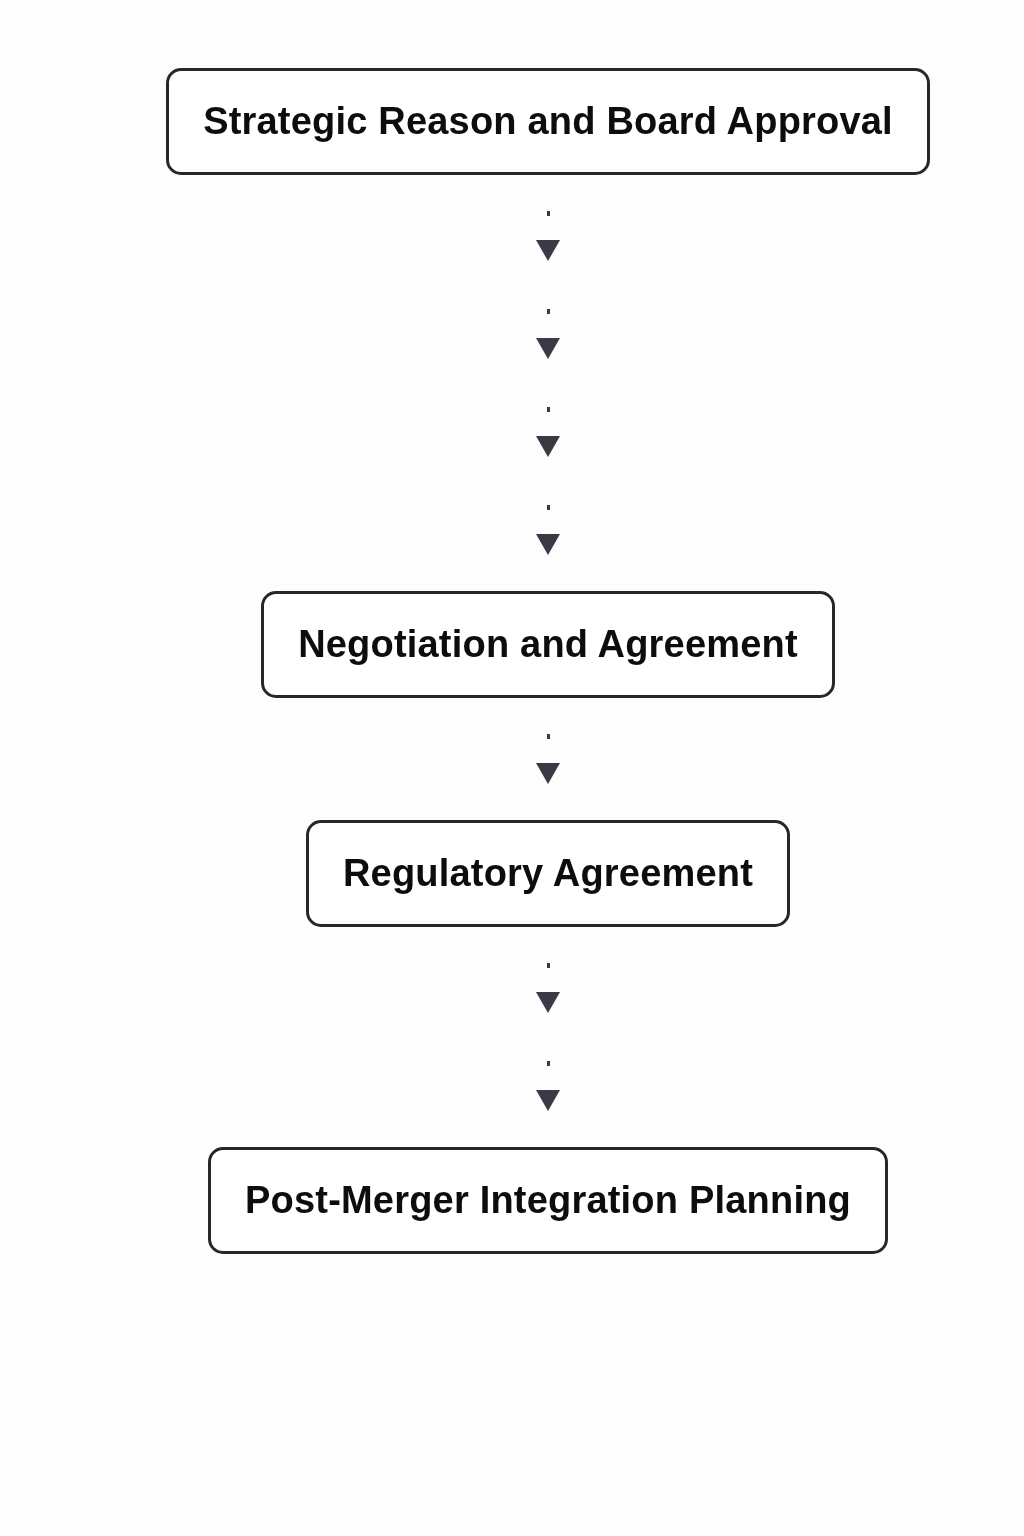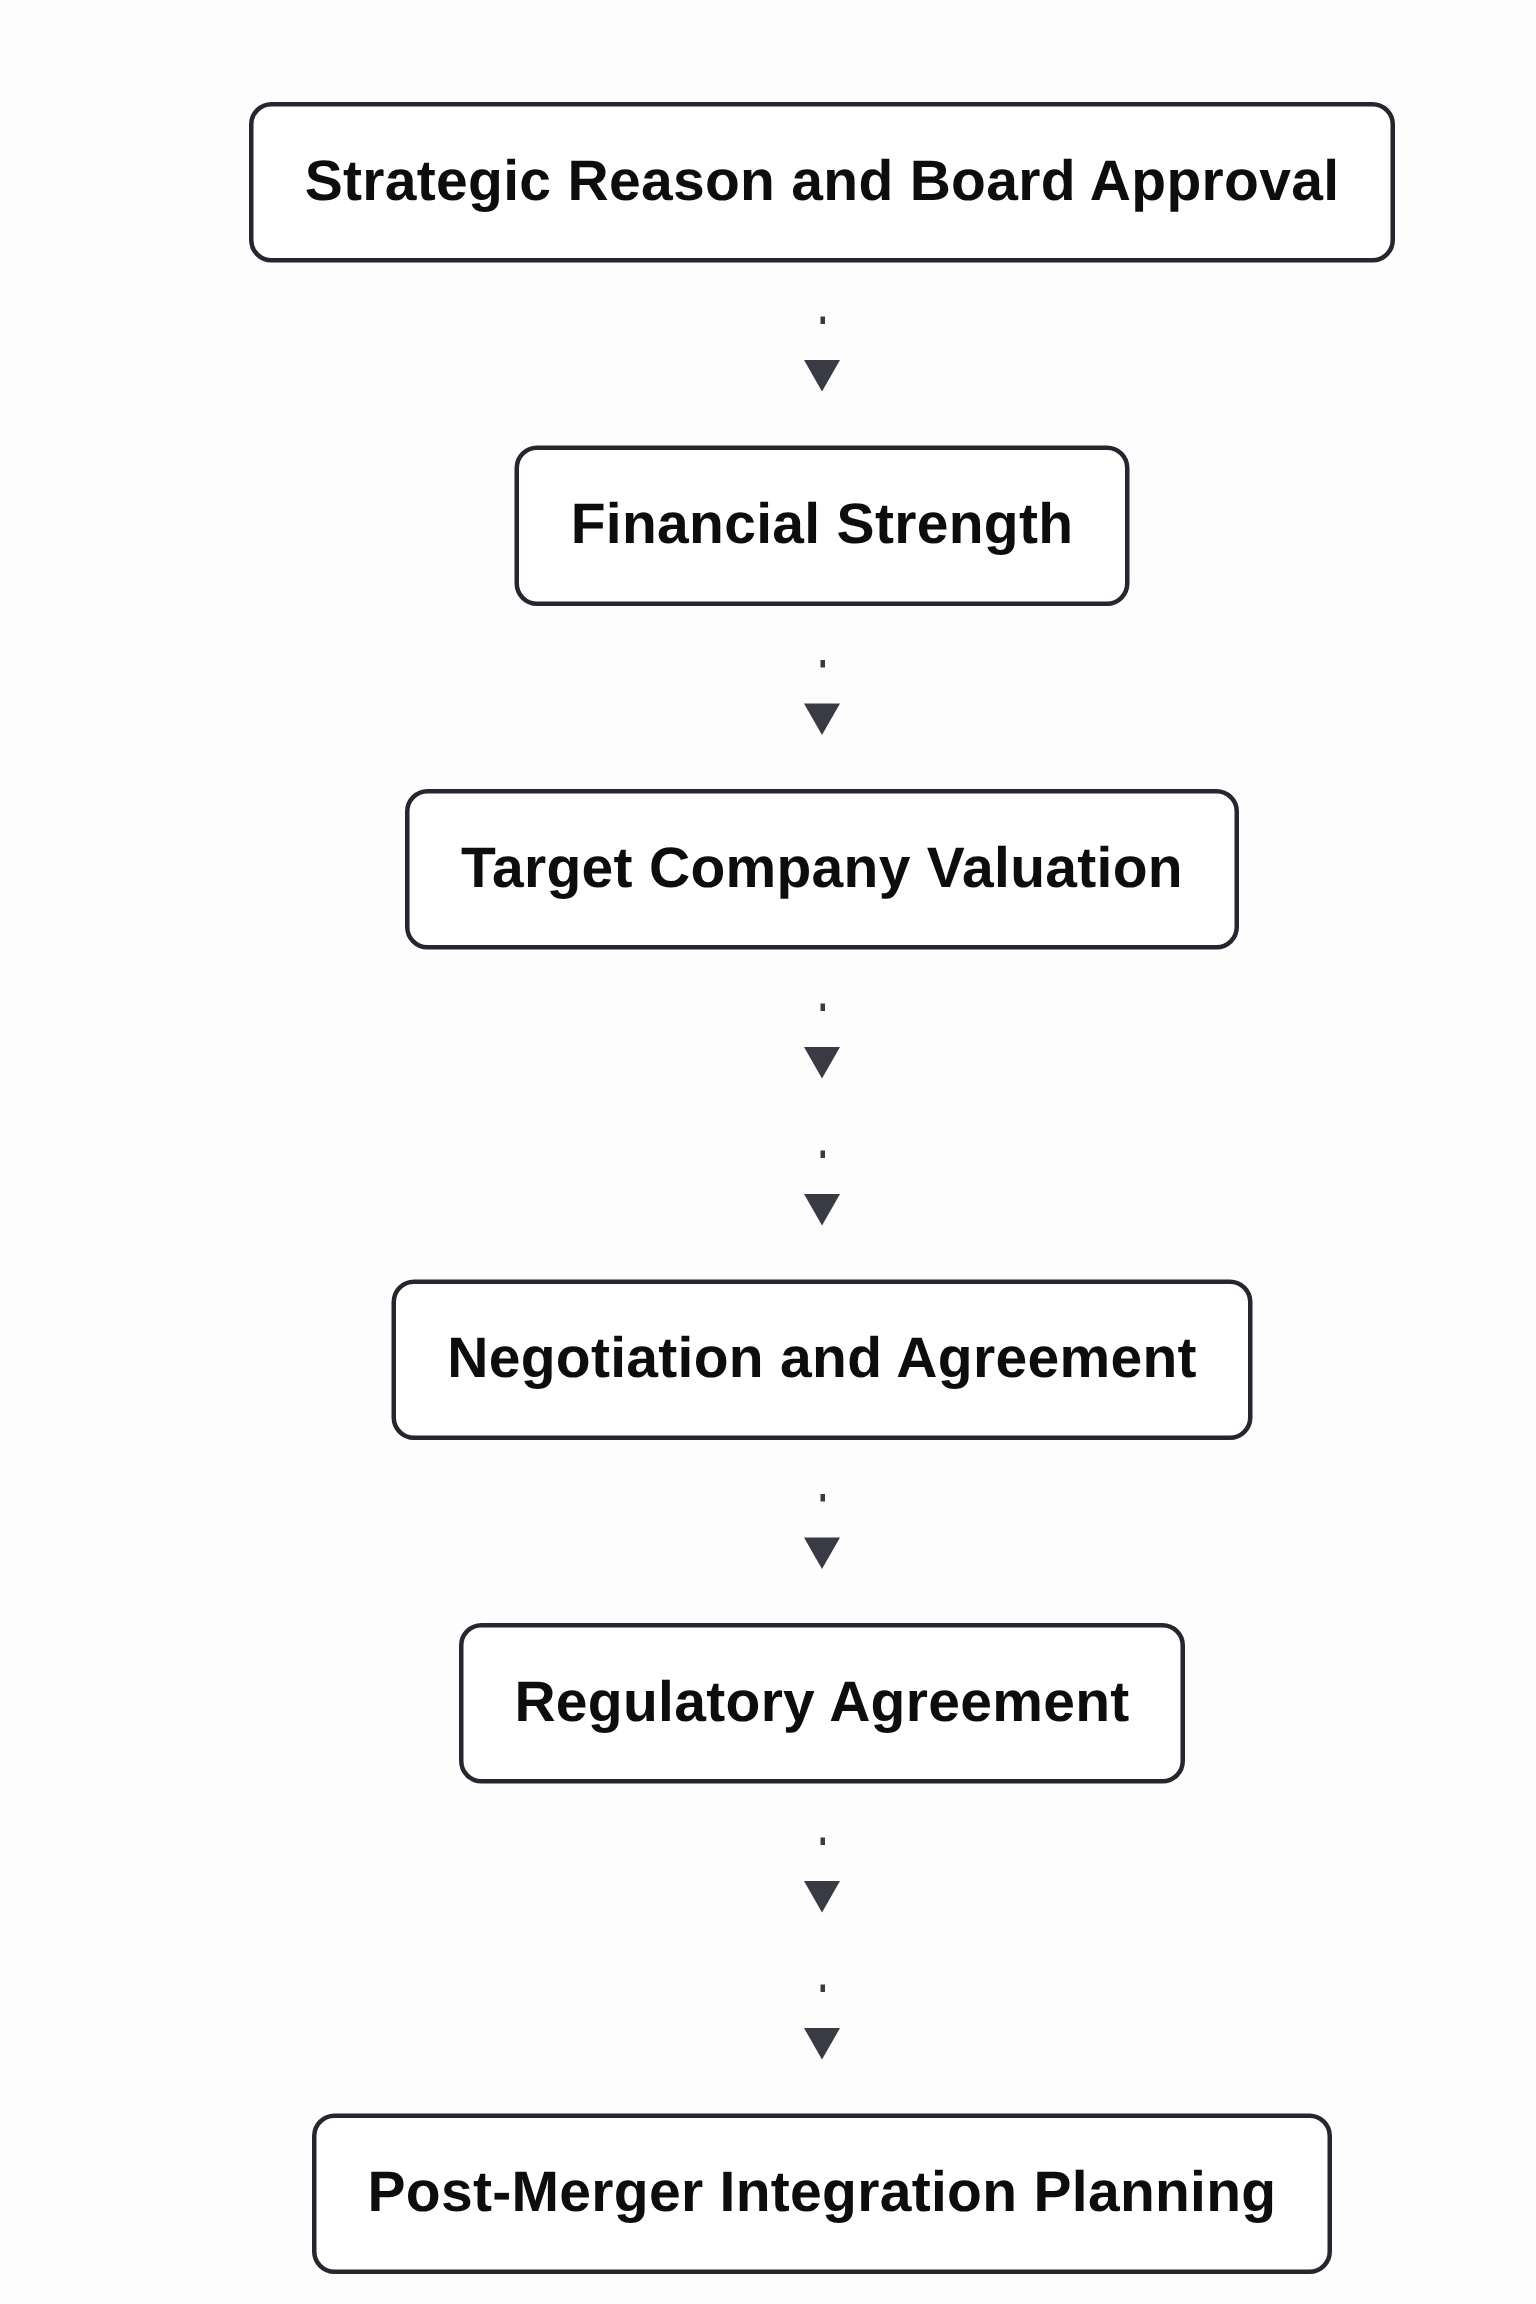--- a/index.html
+++ b/index.html
@@ -65,28 +65,26 @@
 
 <div class="flowchart">
 
   <div class="node">Strategic Reason and Board Approval</div>
 
   <div class="arrow">
     <div class="shaft"></div>
     <div class="head"></div>
   </div>
 
-  <div class="node">Financial Strength</div>
 
   <div class="arrow">
     <div class="shaft"></div>
     <div class="head"></div>
   </div>
 
-  <div class="node">Target Company Valuation</div>
 
   <div class="arrow">
     <div class="shaft"></div>
     <div class="head"></div>
   </div>
 
 
   <div class="arrow">
     <div class="shaft"></div>
     <div class="head"></div>

